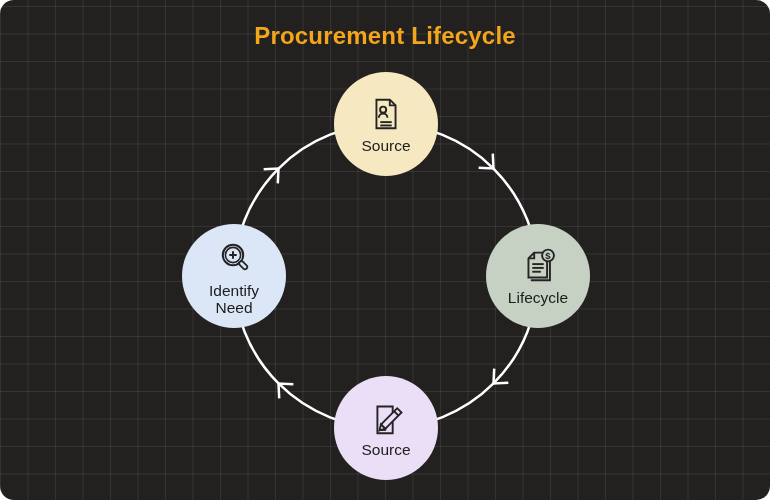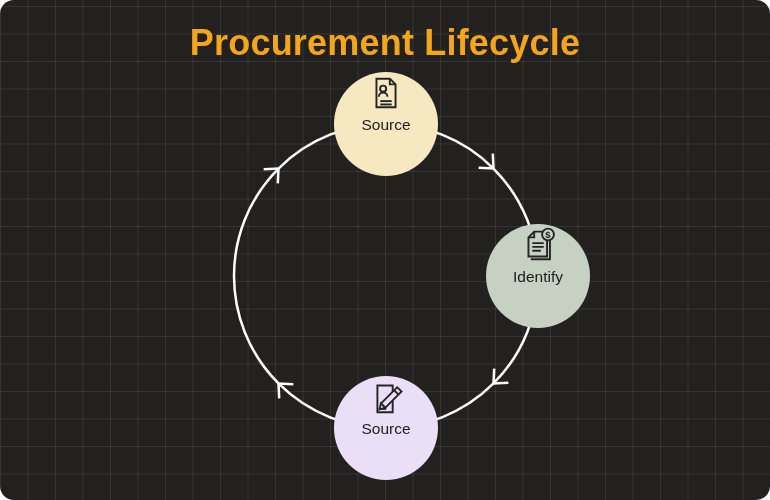--- a/index.html
+++ b/index.html
@@ -20,38 +20,39 @@
       linear-gradient(90deg, rgba(255,255,255,0.085) 1px, transparent 1px);
     background-size: 27.5px 27.5px;
     background-position: 0px 6px;
   }
   .title {
     position: absolute;
     top: 22px;
     left: 0;
     width: 100%;
     text-align: center;
-    font-size: 36px;
+    font-size: 24px;
     font-weight: 600;
     letter-spacing: 0.2px;
   }
   .ring-svg {
     position: absolute;
     inset: 0;
     width: 770px;
     height: 500px;
   }
   .node {
     position: absolute;
     width: 104px;
     height: 104px;
     border-radius: 50%;
     display: flex;
     flex-direction: column;
     align-items: center;
+    justify-content: center;
     gap: 2px;
   }
   .node .icon { display: block; flex: 0 0 auto; }
   .node .label {
     font-size: 15.5px;
     font-weight: 500;
     color: #1c1c1c;
     text-align: center;
     line-height: 1.12;
     max-width: 80px;
@@ -92,31 +93,42 @@
     <svg class="icon" width="42" height="42" viewBox="0 0 44 44" fill="none" stroke="#242424" stroke-width="2">
       <path d="M 34.5 16 V 37 H 14.5"></path>
       <path d="M 18 8 H 31.5 V 34 H 12 V 14 Z"></path>
       <path d="M 18 8 V 14 H 12"></path>
       <path d="M 16 20 H 28"></path>
       <path d="M 16 24 H 28"></path>
       <path d="M 16 28 H 25"></path>
       <circle cx="32.5" cy="11" r="6.2" fill="#C6D1C3"></circle>
       <text x="32.5" y="14.4" text-anchor="middle" font-size="10" font-weight="bold" fill="#242424" stroke="none" font-family="Liberation Sans, sans-serif">$</text>
     </svg>
-    <div class="label">Identify</div>
+    <div class="label">Lifecycle</div>
   </div>
 
   <div class="node node-review" style="background: rgb(234, 223, 246);">
     <svg class="icon" width="42" height="42" viewBox="0 0 44 44" fill="none" stroke="#242424" stroke-width="2">
       <path d="M 13 10 H 29 V 38 H 13 Z"></path>
       <path d="M 16.5 31 H 24"></path>
       <path d="M 16.5 34.5 H 22"></path>
       <g transform="translate(19,31) rotate(-45)">
         <path d="M 0 -3.2 H 24 V 3.2 H 0 Z" fill="#EADFF6"></path>
         <path d="M 19.5 -3.2 V 3.2"></path>
         <path d="M 0 -3.2 L -5.5 0 L 0 3.2 Z" fill="#EADFF6"></path>
       </g>
     </svg>
     <div class="label">Source</div>
   </div>
 
+  <div class="node node-identify" style="background: rgb(219, 230, 246);">
+    <svg class="icon" width="44" height="44" viewBox="0 0 44 44" fill="none" stroke="#242424" stroke-width="2">
+      <circle cx="21" cy="19" r="10.2"></circle>
+      <circle cx="21" cy="19" r="7.6" stroke-width="1.6"></circle>
+      <path d="M 21 15.3 V 22.7"></path>
+      <path d="M 17.3 19 H 24.7"></path>
+      <line x1="29.5" y1="27.5" x2="33" y2="31" stroke-width="6.2" stroke-linecap="round"></line>
+      <line x1="29.5" y1="27.5" x2="33" y2="31" stroke-width="2.8" stroke-linecap="round" stroke="#DBE6F6"></line>
+    </svg>
+    <div class="label">Identify Need</div>
+  </div>
 
 </div>
 
 </body></html>

